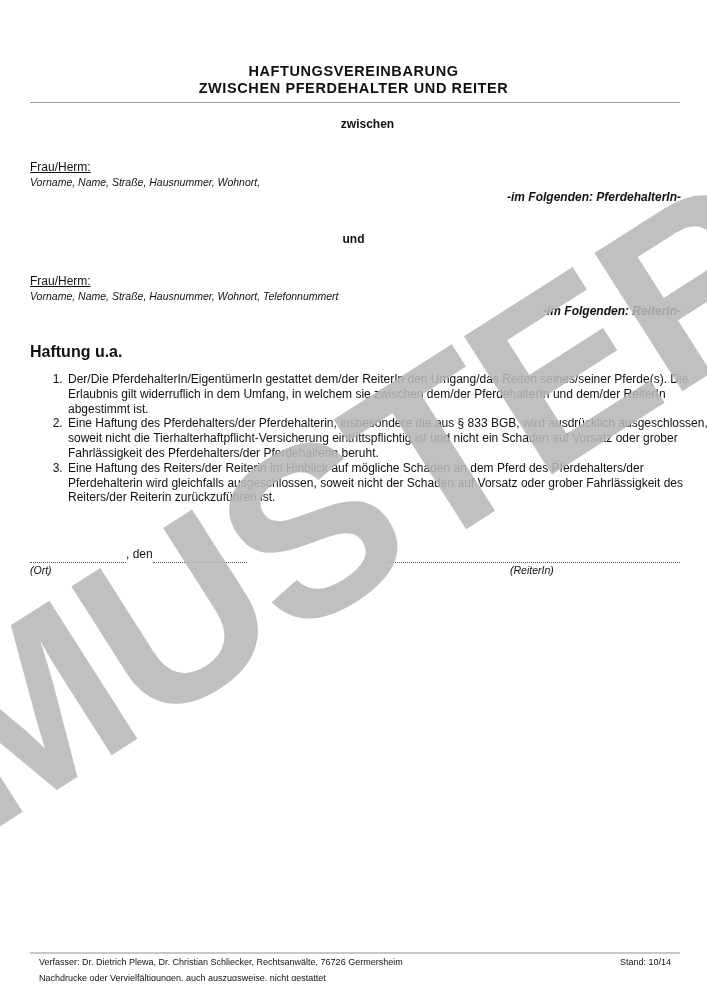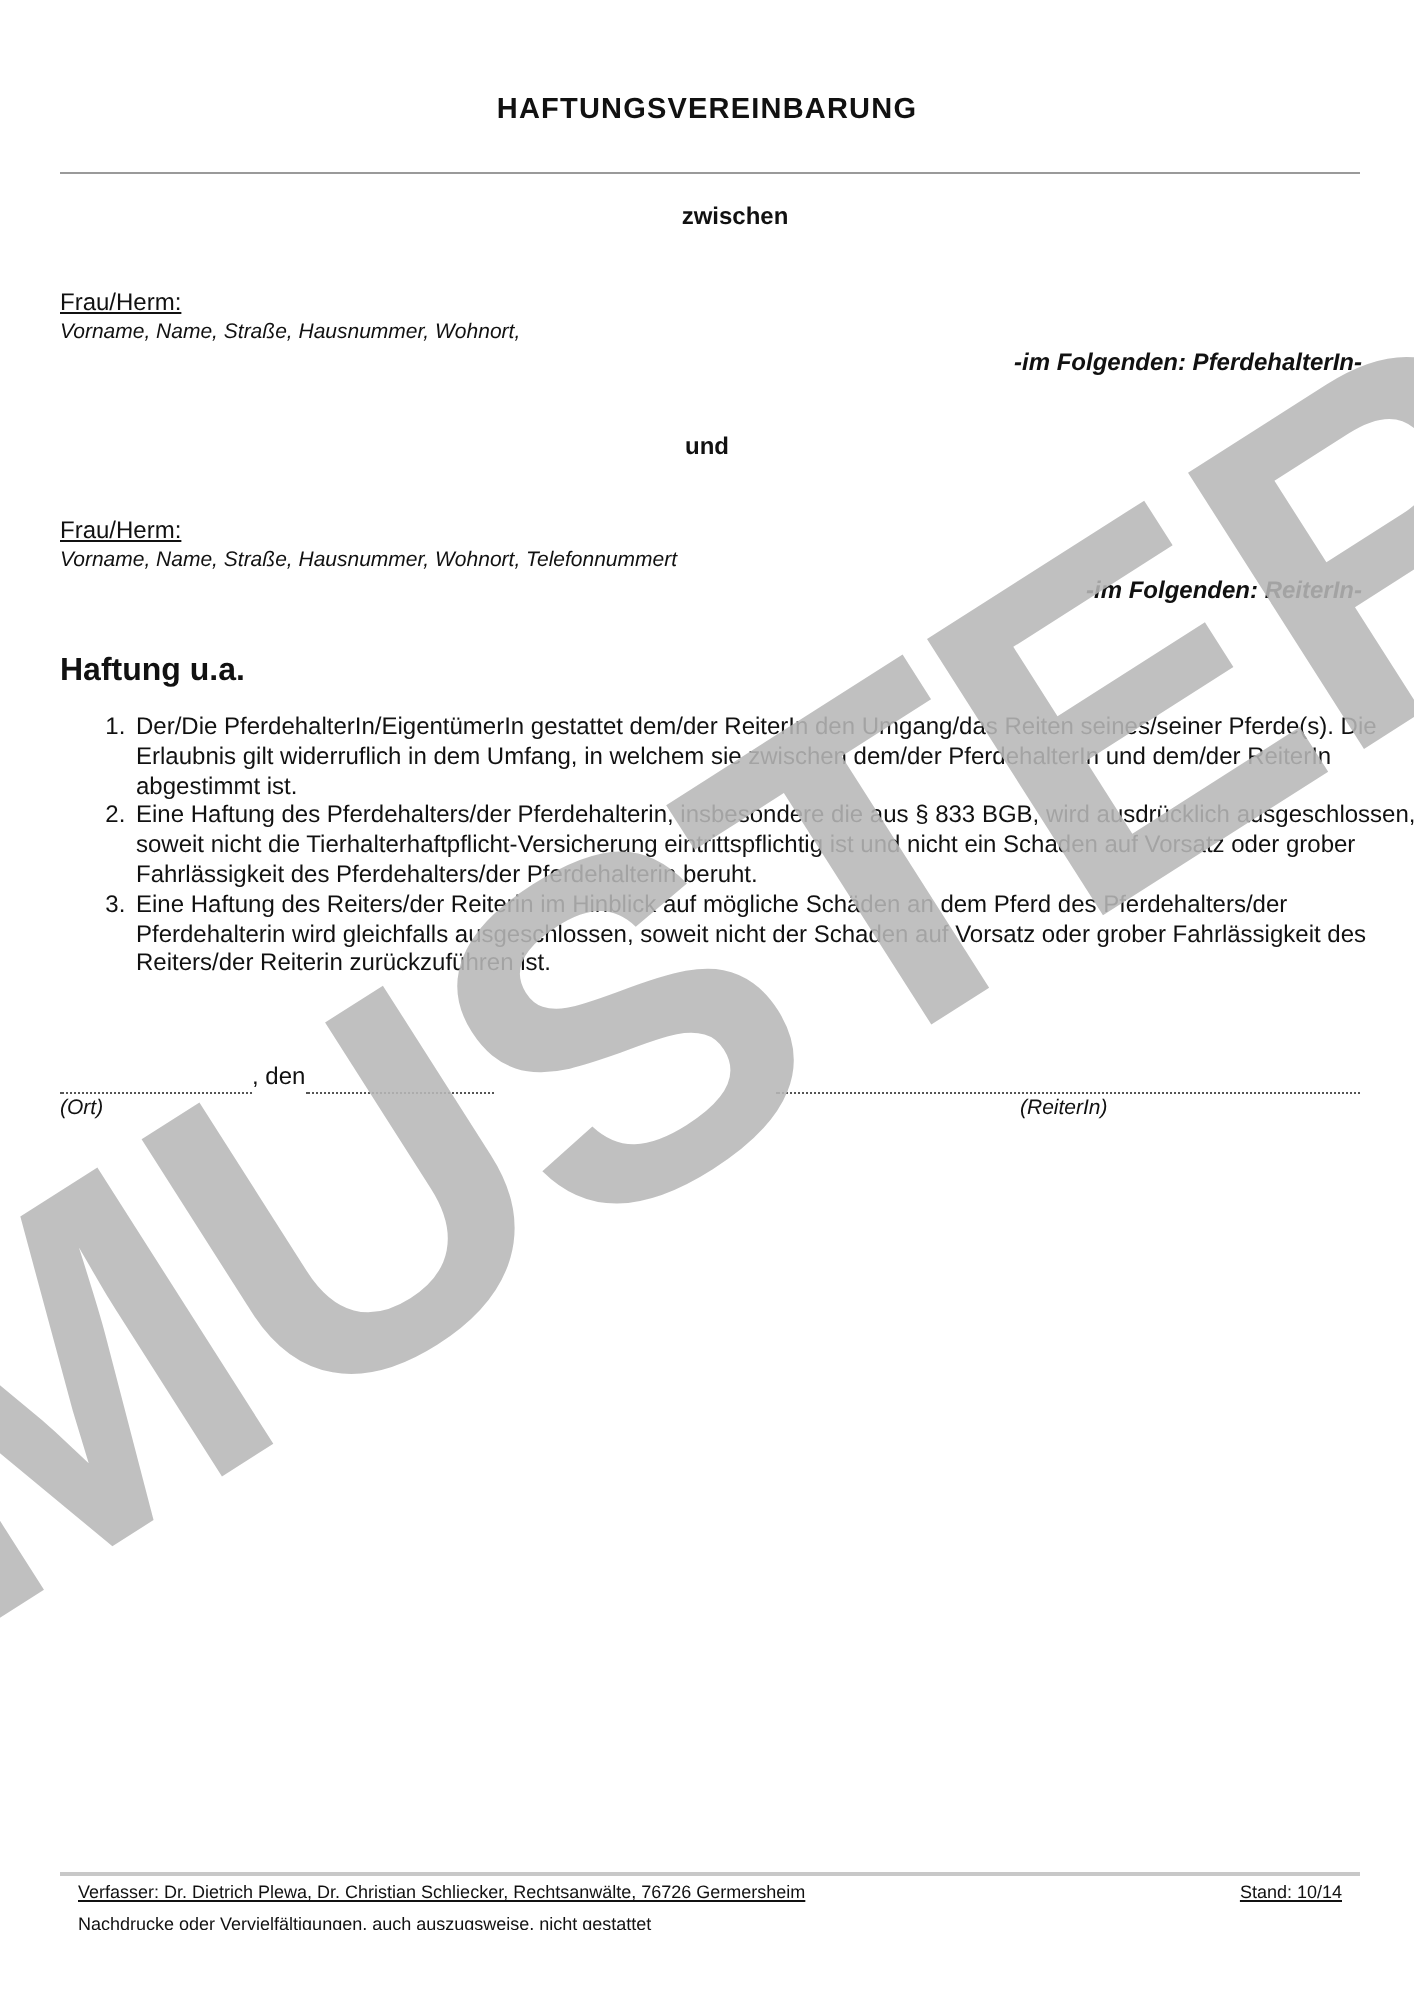--- a/index.html
+++ b/index.html
@@ -1,47 +1,48 @@
 <!DOCTYPE html>
 <html><head>
 <meta charset="utf-8">
 <style>
   html, body { margin: 0; padding: 0; background: #ffffff; }
   body { width: 707px; height: 1000px; position: relative; overflow: hidden;
          font-family: "Liberation Sans", sans-serif; color: #111; }
-  .page { position: absolute; left: 0; top: 0; width: 707px; height: 828px; }
+  .page { position: absolute; left: 0; top: 16px; width: 707px; height: 828px; }
   .title { position: absolute; left: 0; width: 707px; text-align: center;
            font-weight: bold; font-size: 14.5px; letter-spacing: 0.6px; line-height: 17px; }
   .t1 { top: 47px; }
   .t2 { top: 64px; }
   .hr { position: absolute; left: 30px; width: 650px; height: 1px; background: #9a9a9a; }
   .center-bold { position: absolute; left: 0; width: 707px; text-align: center;
                  font-weight: bold; font-size: 12px; }
   .label { position: absolute; left: 30px; font-size: 12px; text-decoration: underline; }
   .hint { position: absolute; left: 30px; font-size: 10.5px; font-style: italic; }
   .role { position: absolute; right: 26px; font-size: 12px; font-weight: bold; font-style: italic; }
   .section { position: absolute; left: 30px; top: 327px; font-weight: bold; font-size: 16px; }
   ol.clauses { position: absolute; left: 30px; top: 356px; width: 652px; margin: 0;
                padding-left: 36px; font-size: 12px; line-height: 14.8px; }
   ol.clauses li { padding-left: 2px; }
   .sigline { position: absolute; border-bottom: 1px dotted #555; height: 0; }
   .den { position: absolute; left: 126px; top: 531px; font-size: 12px; }
   .sig-caption { position: absolute; font-size: 10.5px; font-style: italic; }
-  .footer { position: absolute; font-size: 9px; color: #111; text-decoration: underline; }
+  .footer { position: absolute; font-size: 9px; color: #111; }
   .watermark { position: absolute; left: 353px; top: 488px; transform: translate(-50%,-50%) rotate(-32.5deg);
                font-family: "Liberation Sans", sans-serif; font-weight: bold; font-size: 238px;
                color: #b8b8b8; opacity: 0.88; letter-spacing: -4px; white-space: nowrap;
                pointer-events: none; line-height: 1; }
 </style>
 </head>
 <body>
 
 <div class="page">
 
   <div class="title t1">HAFTUNGSVEREINBARUNG</div>
+  <div class="title t2">ZWISCHEN PFERDEHALTER UND REITER</div>
   <div class="hr" style="top:86px;"></div>
 
   <div class="center-bold" style="top:101px;padding-left:14px;">zwischen</div>
 
   <div class="label" style="top:144px;">Frau/Herm:</div>
   <div class="hint" style="top:160px;">Vorname, Name, Straße, Hausnummer, Wohnort,</div>
   <div class="role" style="top:174px;">-im Folgenden: PferdehalterIn-</div>
 
   <div class="center-bold" style="top:216px;">und</div>
 

